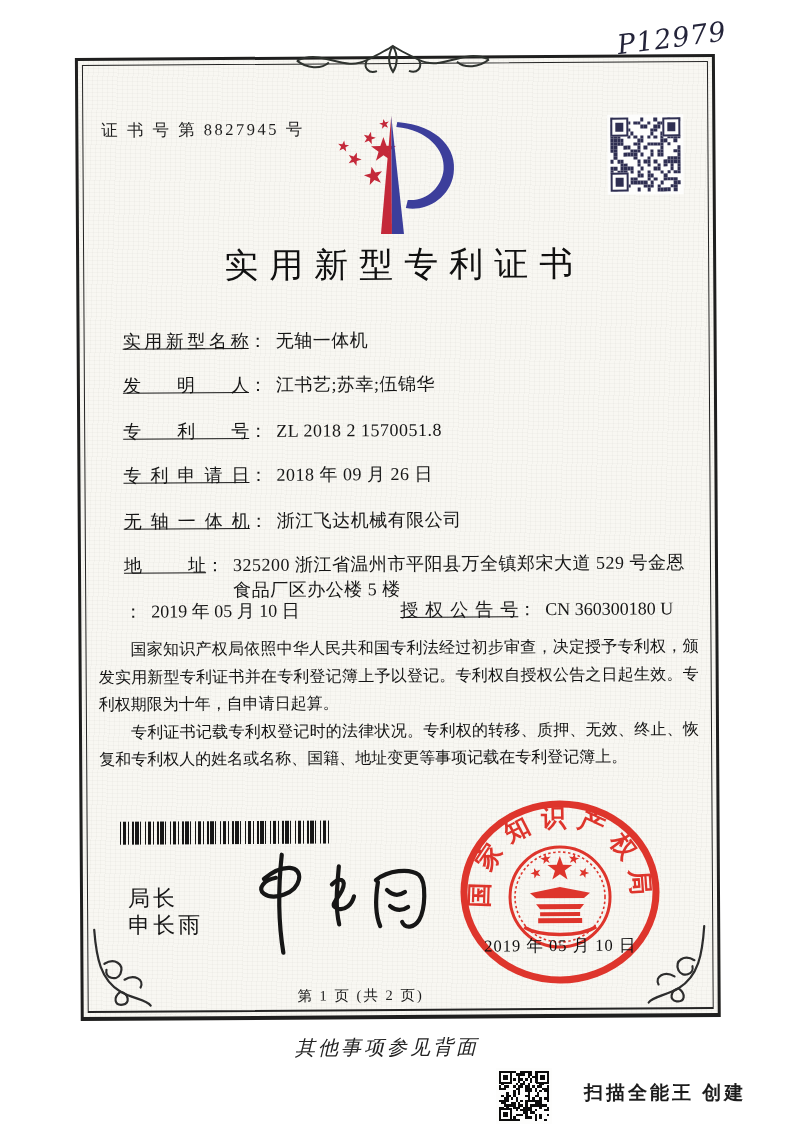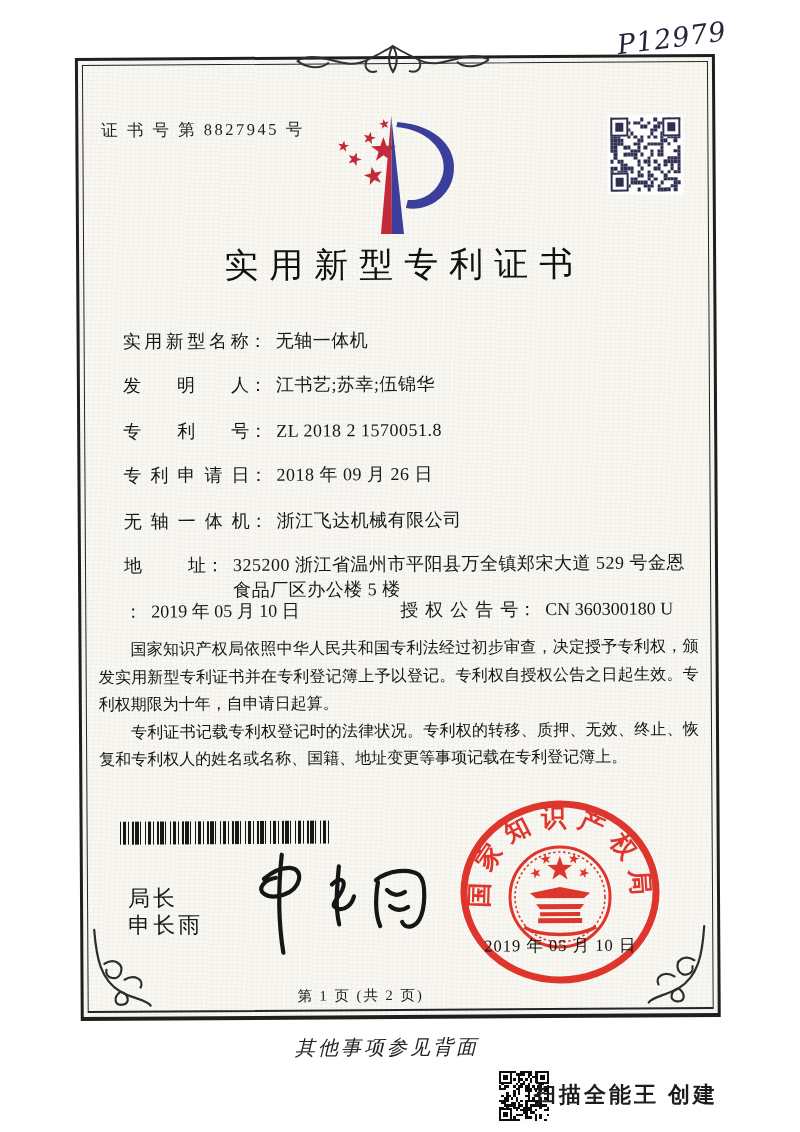--- a/index.html
+++ b/index.html
@@ -16,21 +16,21 @@
   .frame-inner{position:absolute;inset:4px;border:1.5px solid #242424;border-bottom-width:2.5px;}
 
   .abs{position:absolute;}
   .cert-no{left:104px;top:118px;font-size:16.5px;letter-spacing:2.5px;color:#1d1d1d;}
   .title{left:78px;top:242px;width:634px;text-align:center;font-size:34px;
          letter-spacing:11px;padding-left:11px;color:#101010;}
 
   
   .row{position:absolute;left:124px;width:568px;display:flex;align-items:flex-start;
        font-size:18px;line-height:25px;color:#161616;}
-  .lbl{flex:none;width:126px;text-align:justify;text-align-last:justify;}
+  .lbl{flex:none;width:126px;text-align:justify;text-align-last:justify;text-decoration:underline;}
   .colon{flex:none;margin-right:9px;}
   .val{flex:1;letter-spacing:.5px;}
   .grp{position:absolute;top:0;display:flex;}
 
   
   .body-text{left:98px;top:634px;width:600px;font-size:16px;line-height:27.5px;
              text-align:justify;color:#141414;}
   .body-text p{margin:0;text-indent:2em;}
 
   .barcode{left:118px;top:820px;width:212px;height:23px;
@@ -50,21 +50,21 @@
   .qr i{display:block;background:currentColor;}
   .qr i.o{background:transparent;}
   .qr b{position:absolute;width:24%;height:24%;border:2.5px solid currentColor;
         background:#fdfdfc;box-sizing:border-box;}
   .qr b::after{content:"";position:absolute;inset:22%;background:currentColor;}
   .qr .tl{left:3px;top:3px}.qr .tr{right:3px;top:3px}.qr .bl{left:3px;bottom:3px}
   .qr-top{left:610px;top:116px;width:76px;height:80px;color:#2f2f52;
           grid-template-columns:repeat(21,1fr);grid-auto-rows:1fr;}
   .qr-cam{left:496px;top:1068px;width:56px;height:56px;color:#0c0c0c;
           grid-template-columns:repeat(21,1fr);grid-auto-rows:1fr;}
-  .cam-caption{left:534px;top:1080px;font-size:22px;font-weight:600;letter-spacing:3px;
+  .cam-caption{left:584px;top:1080px;font-size:19px;font-weight:600;letter-spacing:3px;
                color:#1c1c1c;font-family:"Liberation Sans","DejaVu Sans",sans-serif;}
 
   .seal{left:452px;top:798px;width:212px;height:192px;opacity:.95;}
   .seal-date{left:458px;top:936px;width:200px;text-align:center;font-size:16.5px;
              letter-spacing:1px;color:#101010;}
   .sig{left:224px;top:848px;width:218px;height:112px;}
   .ornament-top{left:296px;top:38px;width:200px;height:44px;}
   .flour{width:64px;height:80px;}
   .flour-l{left:88px;top:926px;}
   .flour-r{left:642px;top:926px;transform:scaleX(-1);}

